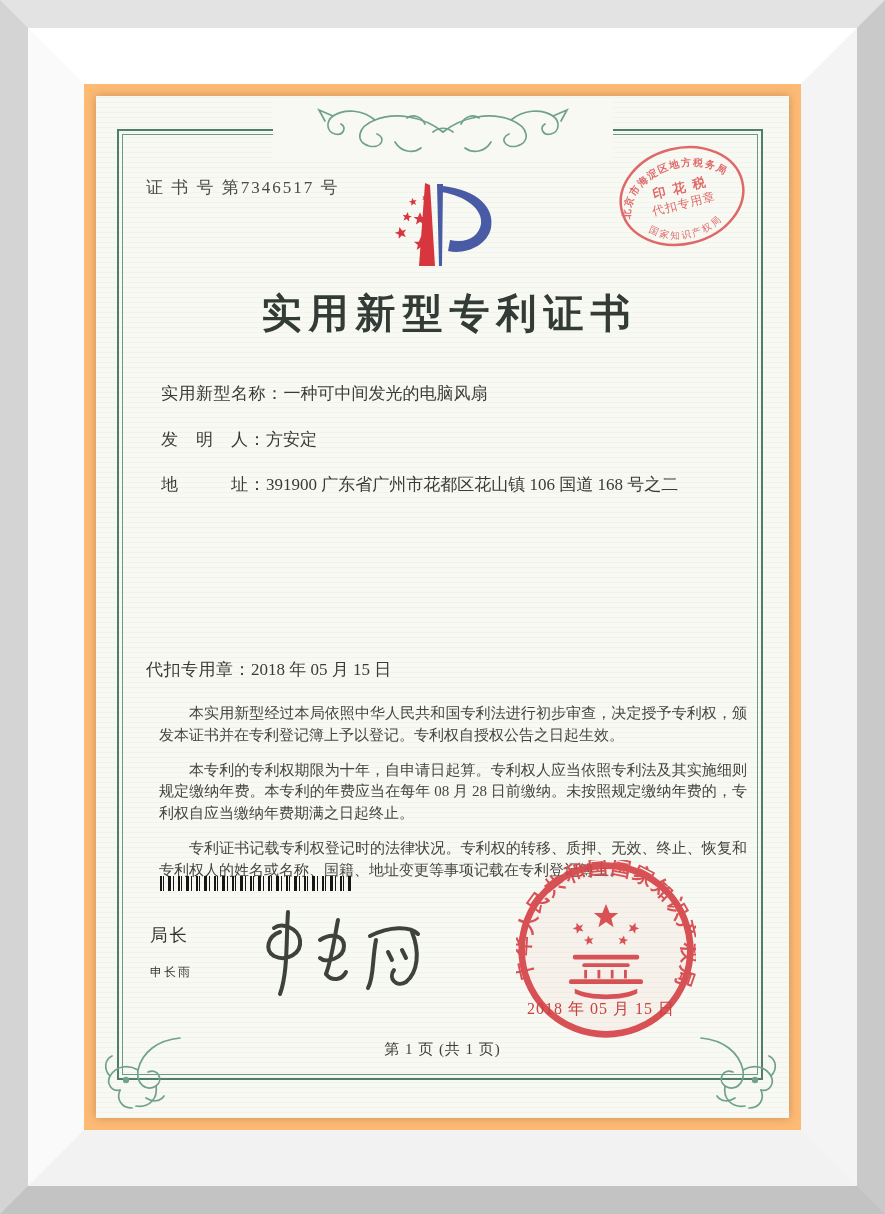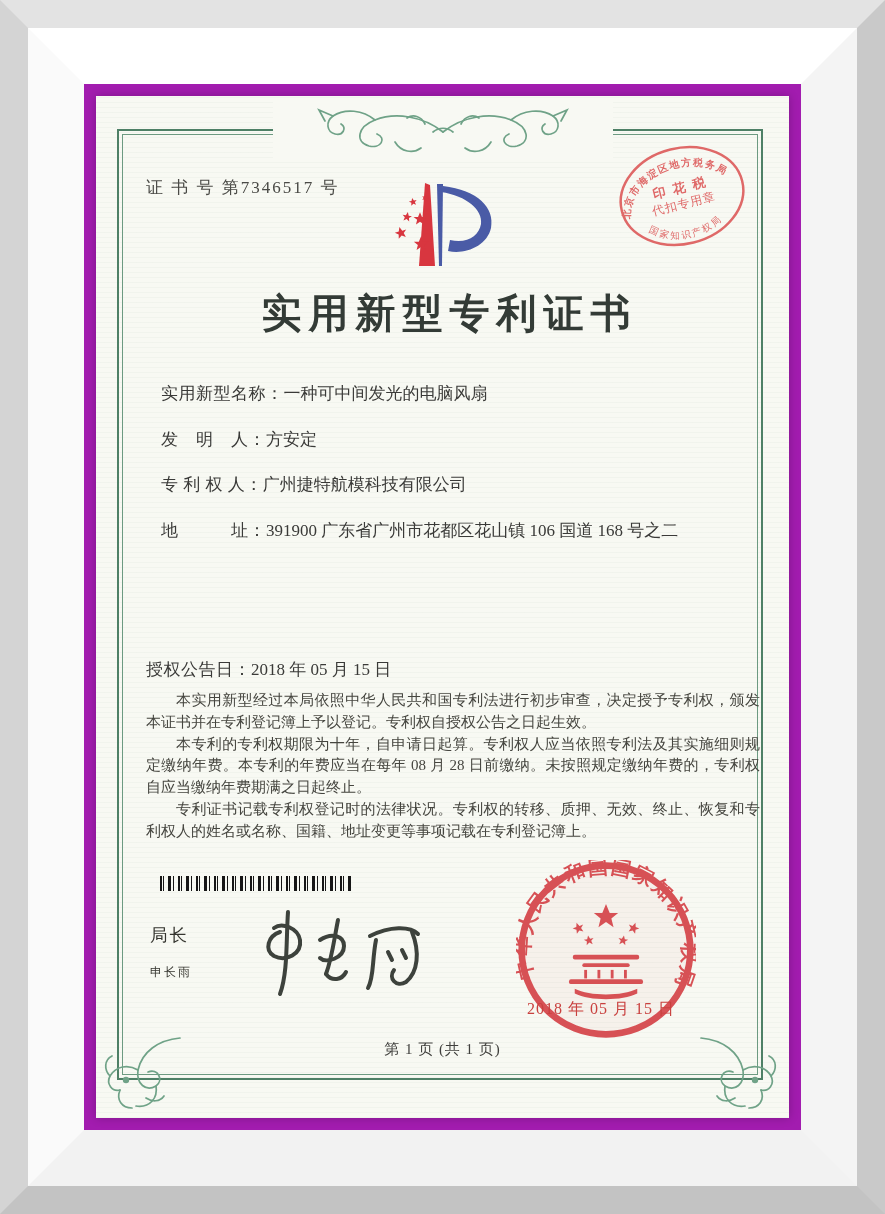--- a/index.html
+++ b/index.html
@@ -11,21 +11,21 @@
   
   .frame{
     width:885px;height:1214px;box-sizing:border-box;
     border:28px solid;
     border-color:#e3e3e3 #c9c9c9 #c3c3c3 #d4d4d4;
   }
   .mat{
     width:100%;height:100%;box-sizing:border-box;
     border:56px solid;
     border-color:#ffffff #f4f4f4 #f2f2f2 #fafafa;
-    background:#a21caf;
+    background:#fdba74;
     padding:12px;
   }
   .paper{
     position:relative;width:100%;height:100%;box-sizing:border-box;
     background:
       repeating-linear-gradient(0deg, rgba(110,150,125,0.05) 0 1px, rgba(255,255,255,0) 1px 5px),
       #f8f9f3;
     box-shadow:0 0 9px rgba(0,0,0,.22);
     color:#3a3a38;
   }
@@ -56,21 +56,21 @@
     font-size:40px;font-weight:700;letter-spacing:7px;color:#333b36;
   }
   
   .fields{position:absolute;left:50px;top:286px;width:612px;font-size:17px;}
   .field-row{line-height:24px;margin-bottom:21.5px;white-space:nowrap;margin-left:15px;}
   .field-label{letter-spacing:.5px;}
   .grant-row{position:absolute;left:50px;top:562px;width:612px;font-size:17px;line-height:24px;white-space:nowrap;}
   .grant-right{position:absolute;left:344px;top:0;}
   
   .paras{position:absolute;left:50px;top:594px;width:614px;font-size:15px;line-height:21.8px;color:#45453f;text-align:justify;}
-  .paras p{margin:0;text-indent:2em;}
+  .paras p{margin:13px;text-indent:2em;}
   
   .barcode{
     position:absolute;left:64px;top:780px;width:192px;height:15px;
     background:repeating-linear-gradient(90deg,
       #161616 0 2px, rgba(0,0,0,0) 2px 3px,
       #161616 3px 4px, rgba(0,0,0,0) 4px 8px,
       #161616 8px 11px, rgba(0,0,0,0) 11px 13px,
       #161616 13px 14px, rgba(0,0,0,0) 14px 18px);
   }
   
@@ -187,26 +187,25 @@
           <text x="70" y="72" text-anchor="middle" font-size="12" letter-spacing="1">代扣专用章</text>
         </g>
       </svg>
     </div>
 
     <div class="title">实用新型专利证书</div>
 
     <div class="fields">
       <div class="field-row"><span class="field-label">实用新型名称：</span><span class="field-value">一种可中间发光的电脑风扇</span></div>
       <div class="field-row"><span class="field-label">发　明　人：</span><span class="field-value">方安定</span></div>
-      <div class="field-row"><span class="field-label">专 利 权 人：</span><span class="field-value">广州捷特航模科技有限公司</span></div>
       <div class="field-row"><span class="field-label">地　　　址：</span><span class="field-value">391900 广东省广州市花都区花山镇 106 国道 168 号之二</span></div>
     </div>
 
     <div class="grant-row">
-      <span><span class="field-label">授权公告日：</span><span>2018 年 05 月 15 日</span></span>
+      <span><span class="field-label">代扣专用章：</span><span>2018 年 05 月 15 日</span></span>
     </div>
 
     <div class="paras">
       <p>本实用新型经过本局依照中华人民共和国专利法进行初步审查，决定授予专利权，颁发本证书并在专利登记簿上予以登记。专利权自授权公告之日起生效。</p>
       <p>本专利的专利权期限为十年，自申请日起算。专利权人应当依照专利法及其实施细则规定缴纳年费。本专利的年费应当在每年 08 月 28 日前缴纳。未按照规定缴纳年费的，专利权自应当缴纳年费期满之日起终止。</p>
       <p>专利证书记载专利权登记时的法律状况。专利权的转移、质押、无效、终止、恢复和专利权人的姓名或名称、国籍、地址变更等事项记载在专利登记簿上。</p>
     </div>
 
     <div class="barcode"></div>
 

